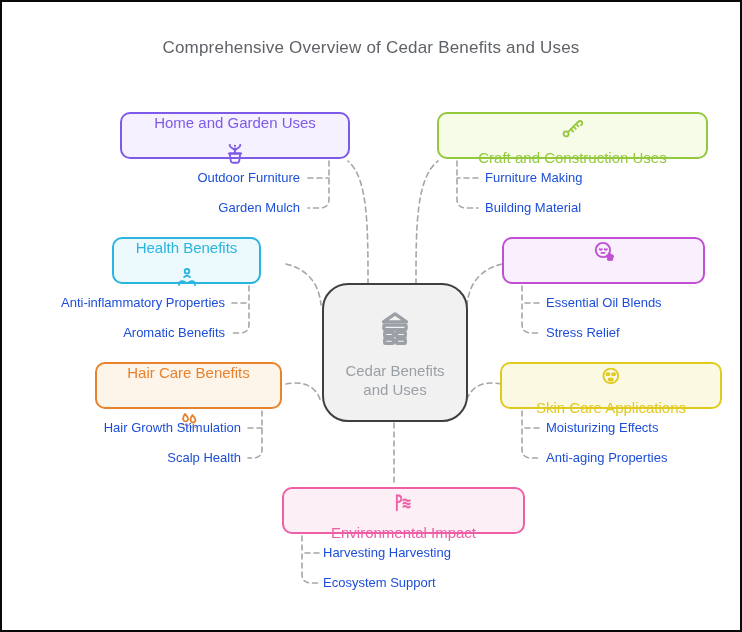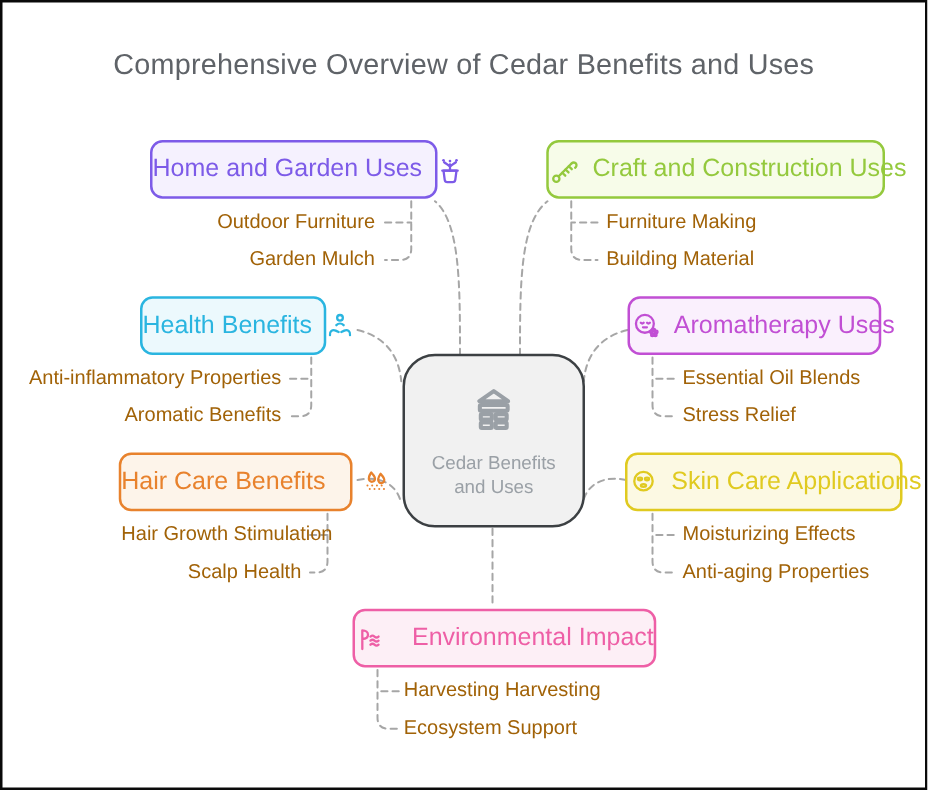--- a/index.html
+++ b/index.html
@@ -3,56 +3,56 @@
 <meta charset="utf-8">
 <style>
   html,body{margin:0;padding:0;background:#fff;}
   .frame{
     position:relative;width:742px;height:632px;box-sizing:border-box;
     border:2px solid #0a0a0a;background:#ffffff;overflow:hidden;
     font-family:"Liberation Sans",sans-serif;
   }
   .title{
     position:absolute;top:36px;left:0;width:100%;text-align:center;
-    font-size:23px;color:#5f6368;letter-spacing:.2px;
+    font-size:17px;color:#5f6368;letter-spacing:.2px;
   }
   svg.connectors{position:absolute;inset:0;pointer-events:none;}
   .cat{
     position:absolute;height:47px;box-sizing:border-box;
     border:2px solid;border-radius:10px;
     display:flex;align-items:center;justify-content:space-between;gap:9px;
-    font-size:20px;font-weight:500;white-space:nowrap;
+    font-size:15px;font-weight:500;white-space:nowrap;flex-direction:column;
   }
   .cat .ic{display:flex;align-items:center;}
   .cat .ic svg{width:26px;height:26px;}
   .n-home{left:118px;top:110px;width:230px;}
   .n-craft{left:435px;top:110px;width:271px;}
   .n-health{left:110px;top:235px;width:149px;}
   .n-aroma{left:500px;top:235px;width:203px;}
   .n-hair{left:93px;top:360px;width:187px;gap:28px;}
   .n-skin{left:498px;top:360px;width:222px;}
   .n-env{left:280px;top:485px;width:243px;}
   .center-node{
     position:absolute;left:320px;top:281px;width:146px;height:139px;box-sizing:border-box;
     background:#f1f1f1;border:2px solid #3c4043;border-radius:26px;
     display:flex;flex-direction:column;align-items:center;justify-content:center;gap:4px;
   }
   .center-node svg{width:46px;height:46px;color:#9aa0a6;}
   .center-label{
     color:#9aa0a6;font-size:15px;line-height:19px;text-align:center;padding:0 18px;
   }
   .sub{
-    position:absolute;height:20px;line-height:20px;font-size:16px;
-    color:#a16207;white-space:nowrap;
+    position:absolute;height:20px;line-height:20px;font-size:13px;
+    color:#1d4ed8;white-space:nowrap;
   }
   .s-home-0{right:440px;top:166px;} .s-home-1{right:440px;top:196px;}
   .s-craft-0{left:483px;top:166px;} .s-craft-1{left:483px;top:196px;}
   .s-health-0{right:515px;top:291px;} .s-health-1{right:515px;top:321px;}
   .s-aroma-0{left:544px;top:291px;} .s-aroma-1{left:544px;top:321px;}
-  .s-hair-0{right:474px;top:416px;} .s-hair-1{right:499px;top:446px;}
+  .s-hair-0{right:499px;top:416px;} .s-hair-1{right:499px;top:446px;}
   .s-skin-0{left:544px;top:416px;} .s-skin-1{left:544px;top:446px;}
   .s-env-0{left:321px;top:541px;} .s-env-1{left:321px;top:571px;}
   .ic svg, .center-node svg{stroke:currentColor;fill:none;stroke-width:1.7;stroke-linecap:round;stroke-linejoin:round;}
   .ic svg .fdot, .ic svg circle.fdot{fill:currentColor;stroke:none;}
 </style>
 </head>
 <body>
 
 <div class="frame">
 
@@ -129,21 +129,20 @@
           <circle cx="11" cy="10.2" r="6.6"></circle>
           <path d="M8 9.4 q1 1.1 2.1 0 M12.6 9.4 q1 1.1 2.1 0"></path>
           <path d="M9.6 12.8 h2.9"></path>
           <circle cx="17.6" cy="14.9" r=".95"></circle>
           <circle cx="19.4" cy="16.2" r=".95"></circle>
           <circle cx="18.7" cy="18.4" r=".95"></circle>
           <circle cx="16.5" cy="18.4" r=".95"></circle>
           <circle cx="15.8" cy="16.2" r=".95"></circle>
         </svg>
     </span>
-    <span>Aromatherapy Uses</span>
   </div>
 
   <div class="cat n-hair" style="color: rgb(232, 130, 45); border-color: rgb(232, 130, 45); background: rgb(253, 244, 234);">
     <span>Hair Care Benefits</span>
     <span class="ic">
       <svg viewBox="0 0 24 24">
           <path d="M8.3 4.6 C6.5 7.2 6 9.3 7.2 10.7 a2.3 2.3 0 0 0 3.6 -.3 C11.8 8.9 10.4 6.8 8.3 4.6 Z"></path>
           <path d="M15.2 5.6 C13.4 8.2 12.9 10.3 14.1 11.7 a2.3 2.3 0 0 0 3.6 -.3 C18.7 9.9 17.3 7.8 15.2 5.6 Z"></path>
           <circle class="fdot" cx="5.5" cy="14.2" r=".75"></circle>
           <circle class="fdot" cx="9" cy="14.2" r=".75"></circle>

